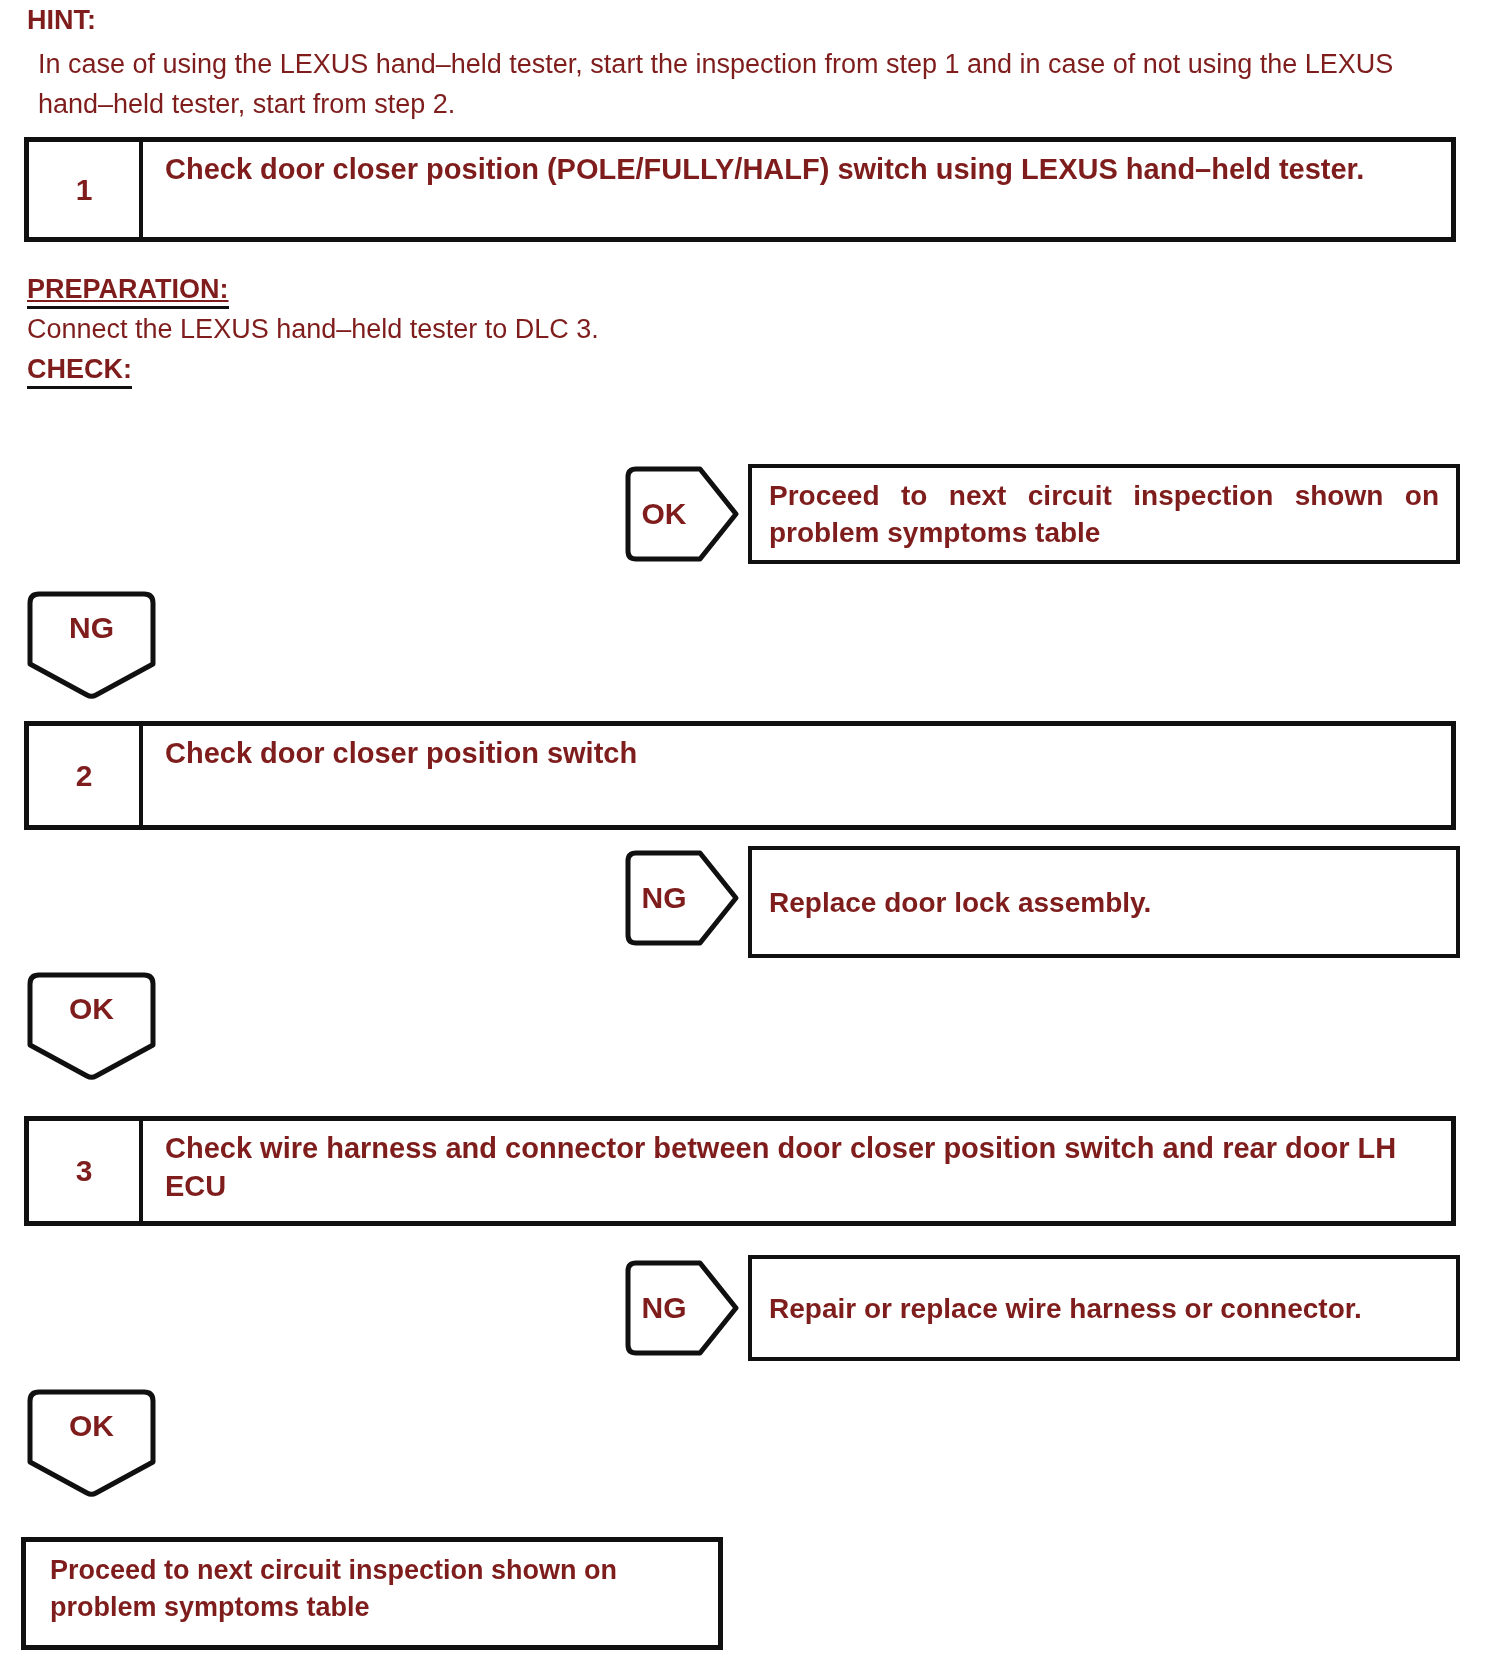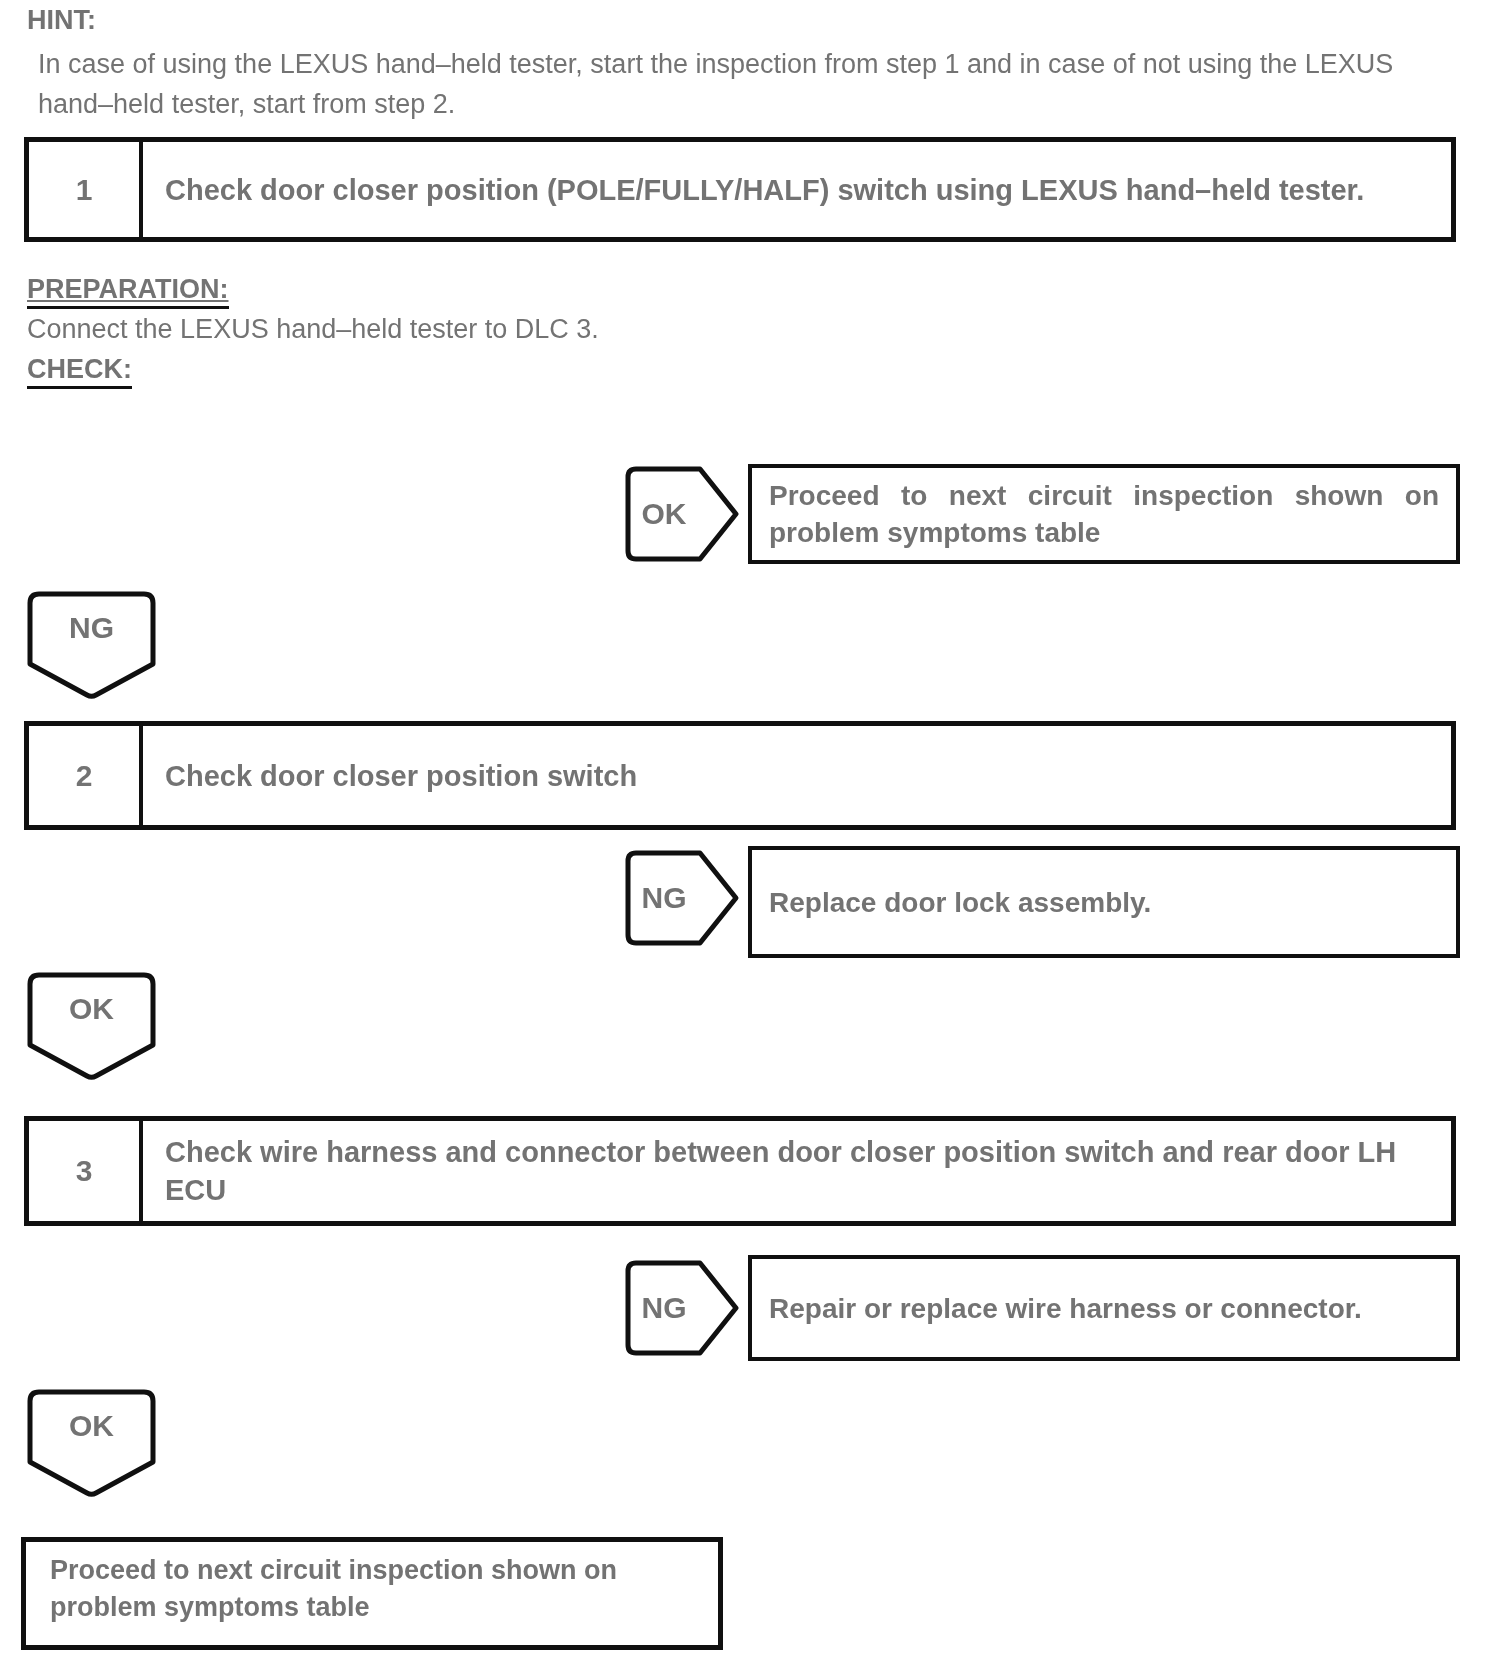--- a/index.html
+++ b/index.html
@@ -1,34 +1,34 @@
 <!DOCTYPE html>
 <html><head>
 <meta charset="utf-8">
 <style>
   html,body { margin:0; padding:0; background:#ffffff; }
   .page {
     position:relative; width:1504px; height:1668px; background:#ffffff;
-    font-family:"Liberation Sans","DejaVu Sans",sans-serif; color:#737373;
+    font-family:"Liberation Sans","DejaVu Sans",sans-serif; color:#7f1d1d;
     overflow:hidden;
   }
   .hint-label { position:absolute; left:27px; top:5px; font-size:27px; font-weight:600; }
   .hint-text  { position:absolute; left:27px; top:44px; width:1390px; font-size:27px; line-height:40px; font-weight:500;margin-left:11px; }
 
   .step-box {
     position:absolute; left:24px; width:1432px; box-sizing:border-box;
     border:5px solid #101010; background:#ffffff; display:flex;
   }
   .step-num {
     flex:none; width:110px; border-right:4px solid #101010;
     display:flex; align-items:center; justify-content:center;
     font-size:30px; font-weight:700;
   }
   .step-title {
-    flex:1; display:flex; flex-direction:column; justify-content:center;
+    flex:1; display:flex; flex-direction:column; justify-content:flex-start;
     padding:8px 22px; font-size:29px; font-weight:700; line-height:38px;
   }
 
   .section-label {
     position:absolute; left:27px; font-size:27px; font-weight:700;
     border-bottom:3px solid #101010; padding-bottom:1px;
   }
   .section-text { position:absolute; left:27px; font-size:27px; font-weight:500; }
 
   .branch { position:absolute; left:622px; display:flex; }

